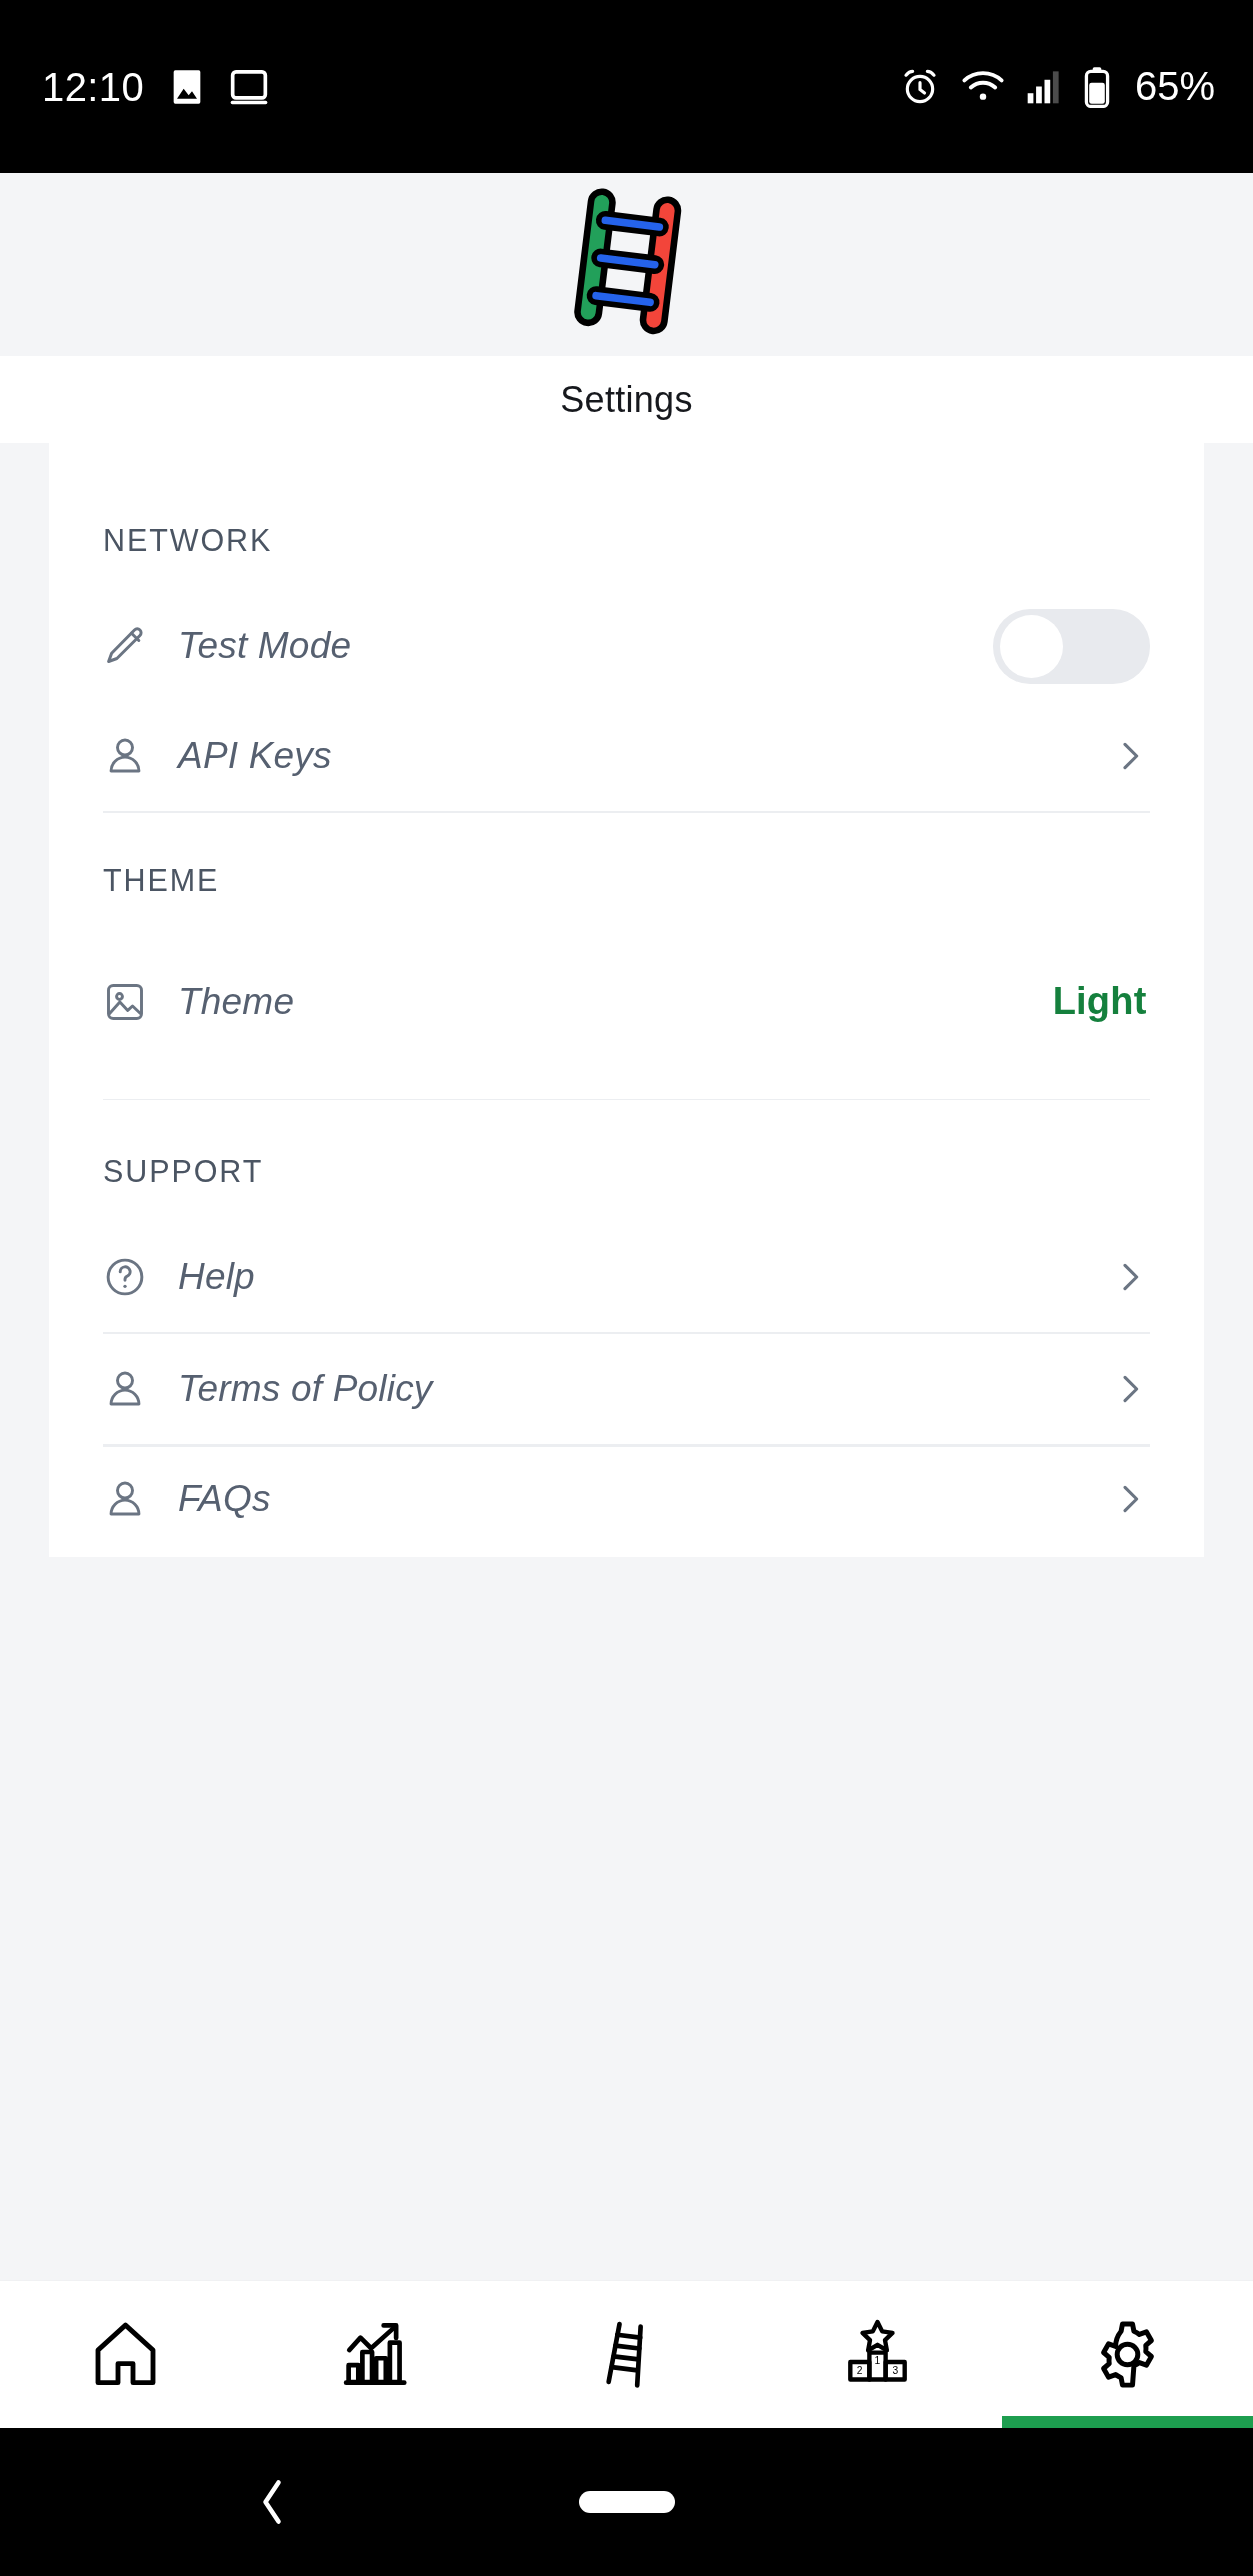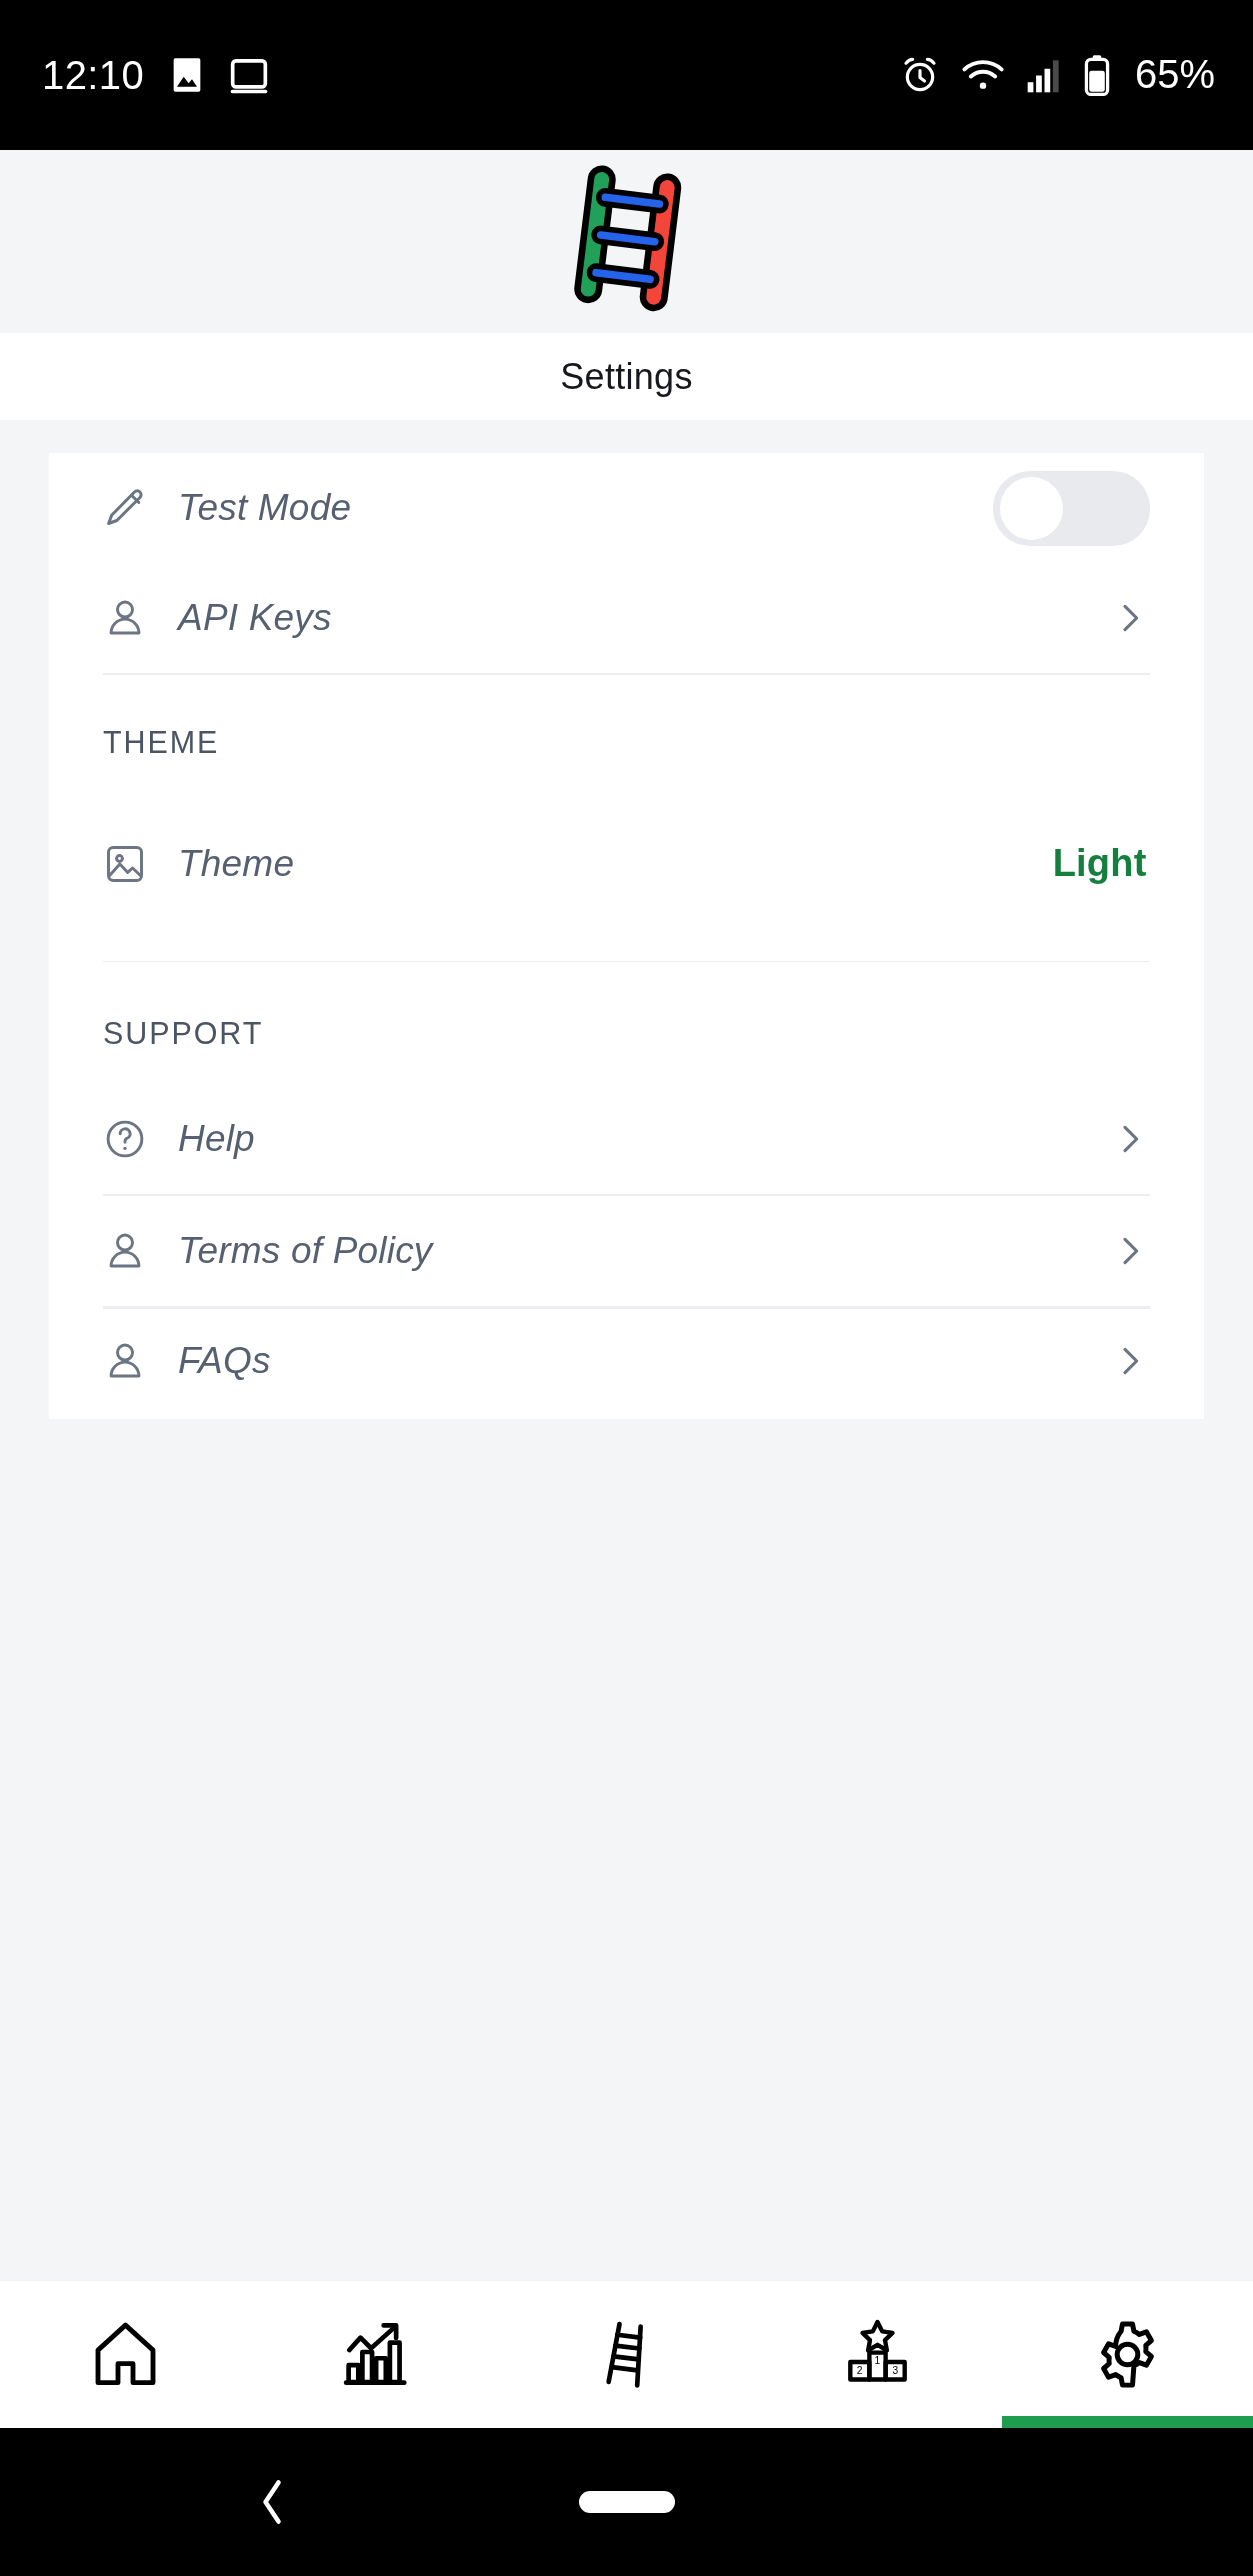--- a/index.html
+++ b/index.html
@@ -6,21 +6,21 @@
   html, body {
     width:1253px; height:2576px;
     background:#ffffff;
     font-family:"Liberation Sans", sans-serif;
     overflow:hidden;
   }
   .phone { position:relative; width:1253px; height:2576px; background:#f4f5f7; }
 
   
   .statusbar{
-    height:150px; background:#000; color:#fff;
+    height:173px; background:#000; color:#fff;
     display:flex; align-items:center; justify-content:space-between;
     padding:0 38px 0 42px;
   }
   .sb-left{ display:flex; align-items:center; gap:22.6px; }
   .sb-time{ font-size:40px; font-weight:400; letter-spacing:0.4px; line-height:1; }
   .sb-right{ display:flex; gap:21px; }
   .sb-batt{ font-size:40px; font-weight:500; line-height:1; margin-left:3.5px;}
   .ic{ display:inline-flex; align-items:center; justify-content:center; }
 
   
@@ -180,20 +180,21 @@
     </span>
   </div>
 
   <div class="title-bar">
     <span class="title">Settings</span>
   </div>
 
   <div class="content">
     <div class="card">
 
+      <div class="sec-head network">NETWORK</div>
 
       <div class="row row-first">
         <span class="row-icon">
           <svg width="45" height="45" viewBox="0 0 24 24" fill="none" stroke="#6b7583" stroke-width="1.6" stroke-linecap="round" stroke-linejoin="round">
             <path d="M16.8 3.2a2 2 0 0 1 2.9 2.9L7.4 18.4 3 20l1.6-4.4z"></path>
             <path d="M15.2 4.9l3.9 3.9"></path>
           </svg>
         </span>
         <span class="row-label">Test Mode</span>
         <span class="toggle">

